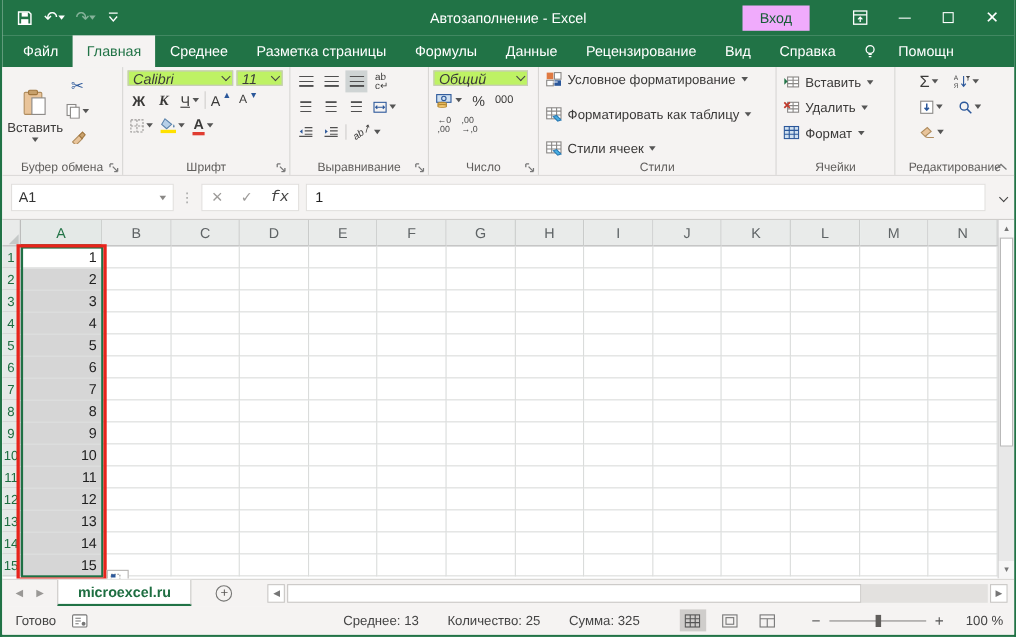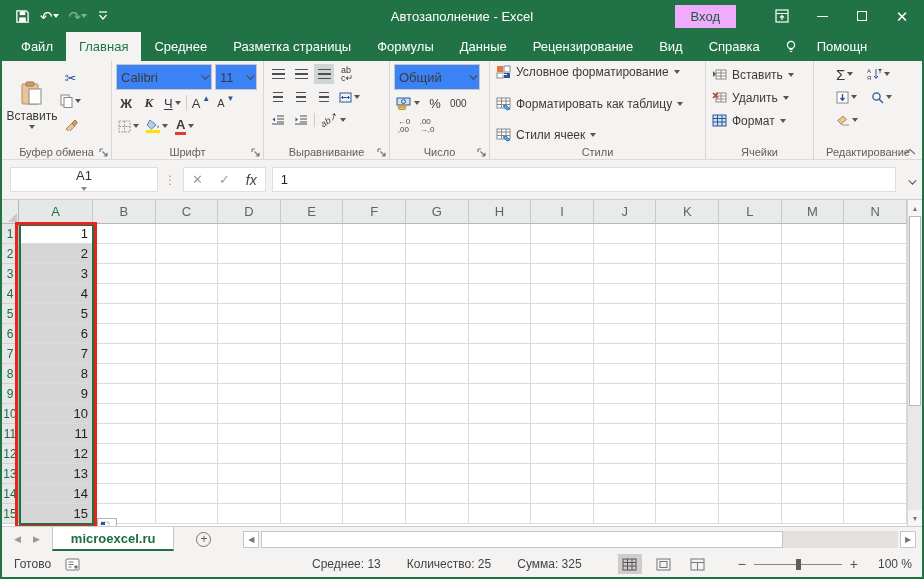--- a/index.html
+++ b/index.html
@@ -31,35 +31,35 @@
   .ribbon { height:99px; background:#f5f3f2; border-bottom:1px solid #dcdad9; display:flex; flex:0 0 99px; font-size:12px; color:#3b3a39; position:relative; }
   .rgroup { position:relative; border-right:1px solid #d8d6d4; padding:3px 4px 16px 4px; display:flex; }
   .glabel { position:absolute; bottom:1px; left:0; right:0; text-align:center; font-size:11px; color:#605e5c; }
   .launcher { position:absolute; bottom:2px; right:3px; }
   .grows { display:flex; flex-direction:column; gap:3px; }
   .irow { display:flex; align-items:center; gap:3px; }
   .ibtn { display:flex; align-items:center; justify-content:center; min-width:20px; height:20px; padding:0 2px; gap:2px; cursor:default; }
   .ibtn.pressed { background:#cfd4d4; }
   .dd { width:0; height:0; border-left:3px solid transparent; border-right:3px solid transparent; border-top:4px solid #555; display:inline-block; }
   .chev { width:6px; height:6px; border-right:1.5px solid #444; border-bottom:1.5px solid #444; transform:rotate(45deg) translateY(-2px); display:inline-block; }
-  .combo { background:#3b82f6; border:1px solid #c8c6c4; height:26px; display:flex; align-items:center; padding:0 4px; justify-content:space-between; font-size:13px; }
+  .combo { background:#bef264; border:1px solid #c8c6c4; height:14px; display:flex; align-items:center; padding:0 4px; justify-content:space-between; font-size:13px;font-style:italic; }
   .paste-big { display:flex; flex-direction:column; align-items:center; justify-content:center; width:52px; gap:2px; padding-top:2px; }
   .li { width:13px; height:10px; background:repeating-linear-gradient(to bottom,#505050 0 1.4px,transparent 1.4px 4.3px); }
   .li.short { width:10px; }
   .btxt { font-size:13px; font-weight:bold; }
   .redline { border-bottom:3px solid #e03c31; }
   .yellowline { border-bottom:3px solid #ffe100; }
   .menu-item { display:flex; align-items:center; gap:5px; height:21px; padding:0 2px; font-size:12px; white-space:nowrap; }
   .collapse-btn { position:absolute; right:6px; bottom:4px; }
   
   .fbar { height:40px; background:#f5f3f2; display:flex; align-items:center; flex:0 0 40px; padding:0 2px 0 8px; gap:6px; border-bottom:1px solid #cfcdcb; }
-  .namebox { width:148px; height:25px; background:#fff; border:1px solid #e1dfdd; display:flex; align-items:center; justify-content:space-between; padding:0 6px; font-size:13px; color:#333;flex-direction:column; }
+  .namebox { width:148px; height:25px; background:#fff; border:1px solid #e1dfdd; display:flex; align-items:center; justify-content:space-between; padding:0 6px; font-size:13px; color:#333; }
   .vdots { color:#a0a0a0; font-size:12px; letter-spacing:1px; }
   .fxbox { height:25px; background:#fff; border:1px solid #e1dfdd; display:flex; align-items:center; padding:0 8px; gap:16px; color:#9d9b99; }
-  .fxi { font-family:Liberation Sans, sans-serif; font-style:italic; color:#444; font-size:14px; }
+  .fxi { font-family:Liberation Mono, monospace; font-style:italic; color:#444; font-size:14px; }
   .finput { flex:1; height:25px; background:#fff; border:1px solid #e1dfdd; display:flex; align-items:center; padding:0 8px; font-size:13px; color:#222; }
   
   .gridwrap { flex:1; display:flex; position:relative; overflow:hidden; background:#fff; }
   .gridpane { flex:1; position:relative; }
   .colrow { display:flex; height:24px; }
   .corner { flex:0 0 17px; background:#e9ebea; border-right:1px solid #b7b7b7; border-bottom:1px solid #b7b7b7; position:relative; }
   .corner:after { content:""; position:absolute; right:1px; bottom:1px; border-left:9px solid transparent; border-bottom:9px solid #c5c9c8; }
   .colh { flex:1; background:#e9ebea; border-right:1px solid #c9cbca; border-bottom:1px solid #b7b7b7; display:flex; align-items:center; justify-content:center; font-size:13px; color:#5f6466; }
   .colh-a { flex:0 0 74px; color:#217346; border-bottom:2px solid #217346; background:#e4e9e7; }
   .grow { display:flex; height:20px; }

